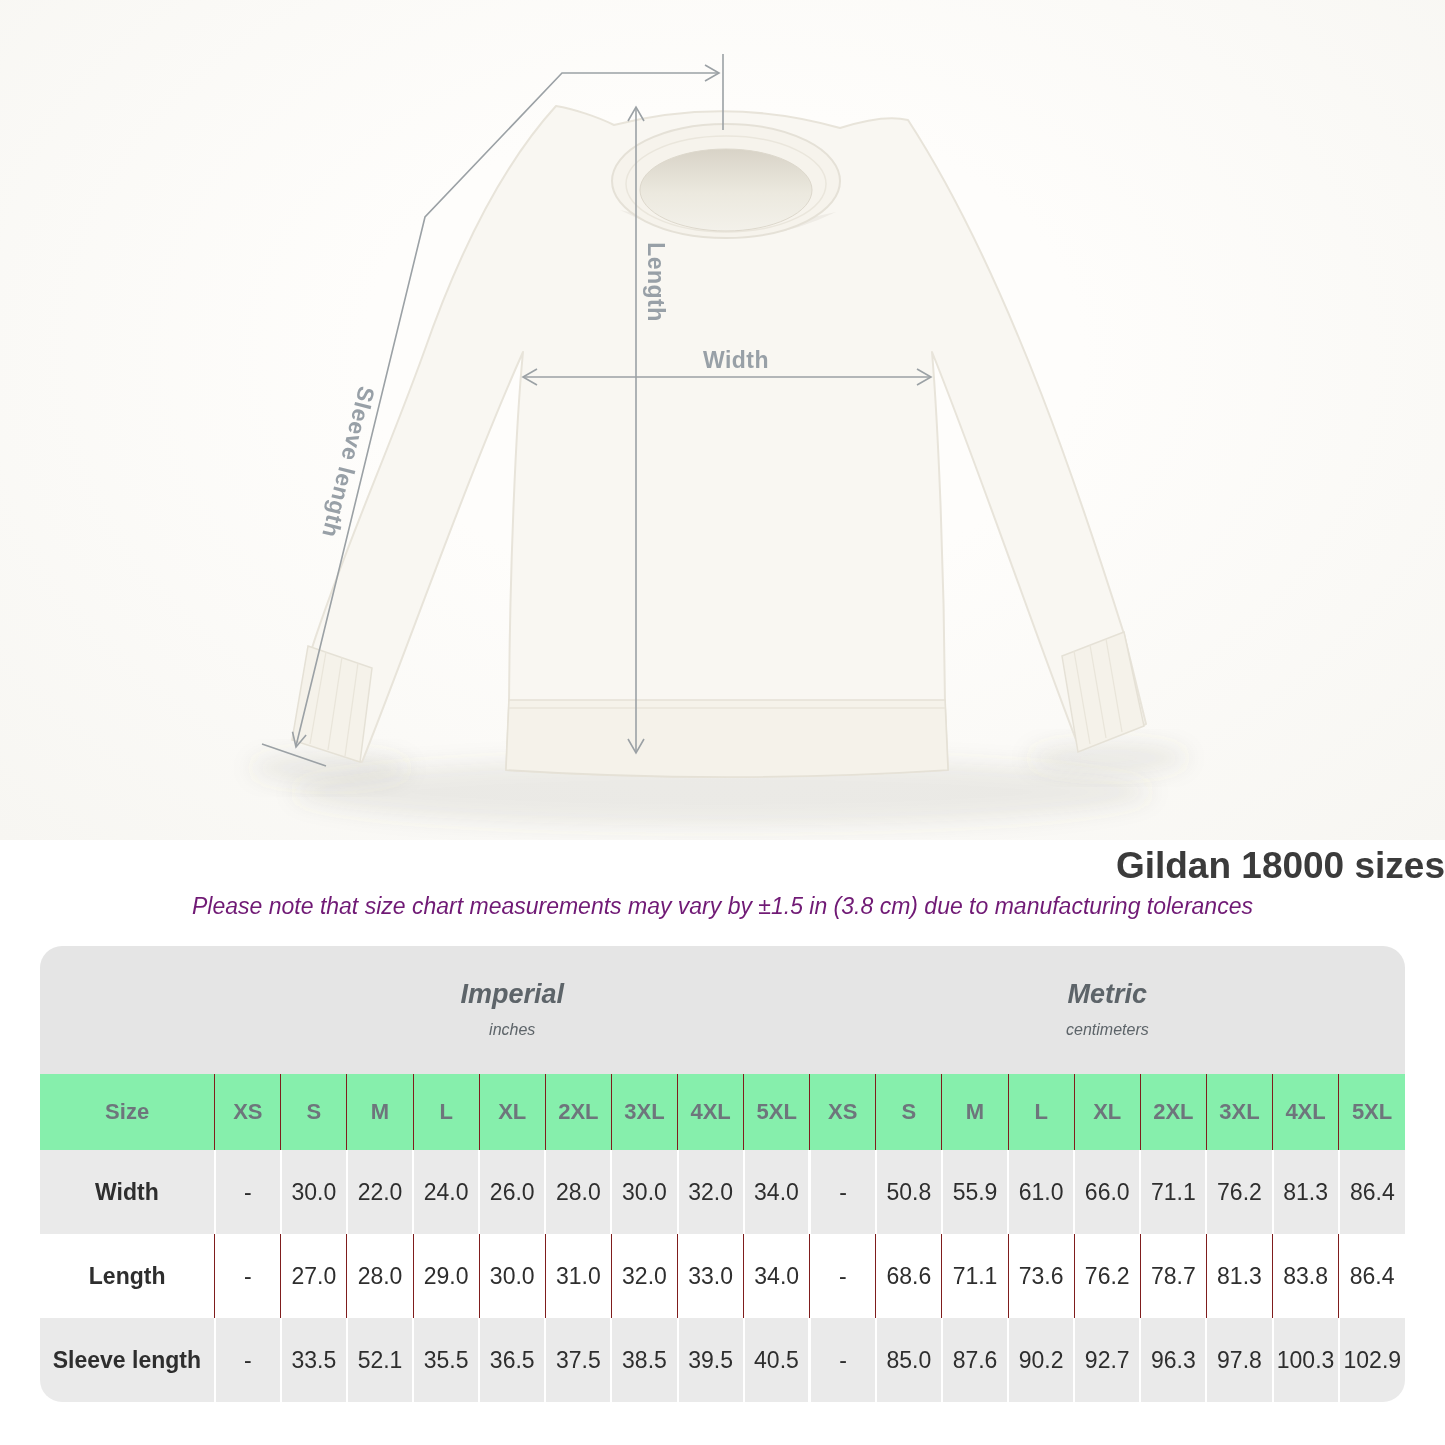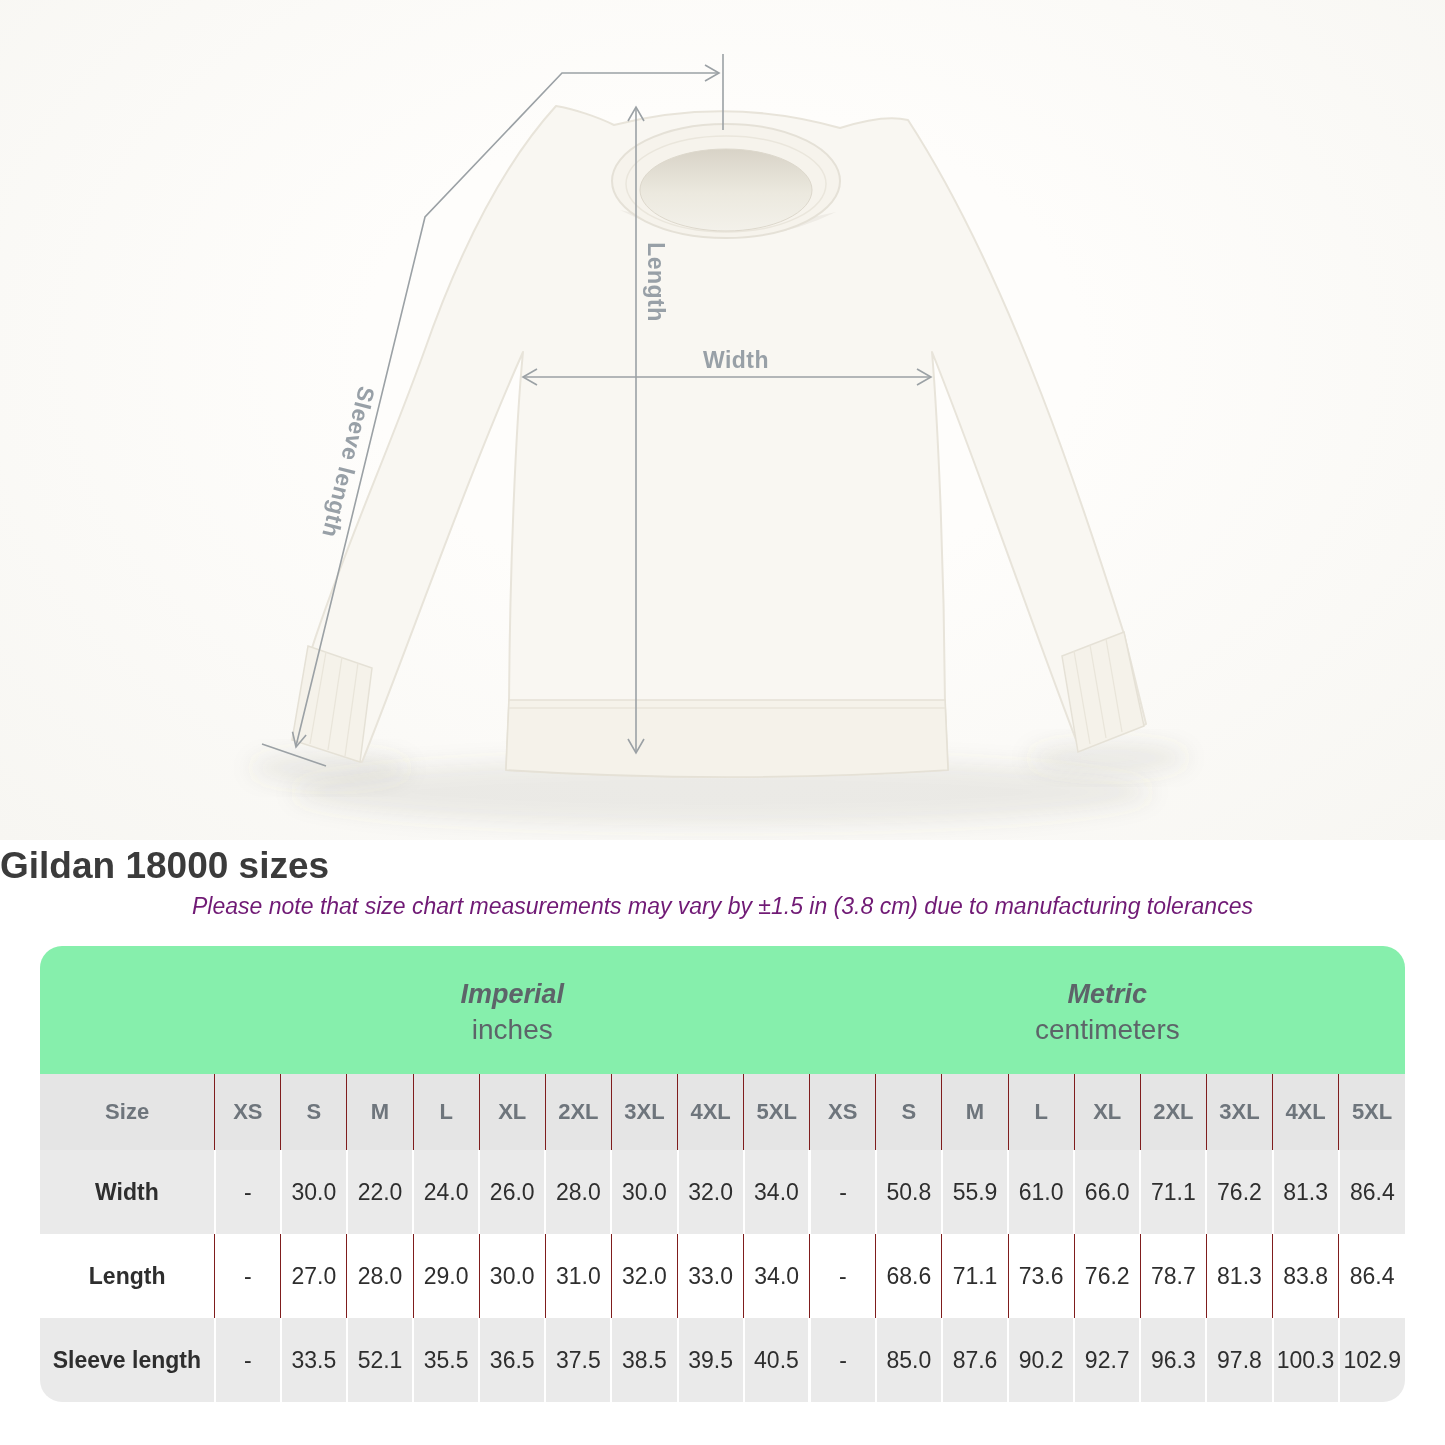--- a/index.html
+++ b/index.html
@@ -16,39 +16,39 @@
   .photo svg{position:absolute;left:0;top:0;}
   .ann-label{
     position:absolute;font-weight:bold;font-size:23px;color:#98a0a7;
     letter-spacing:.5px;white-space:nowrap;user-select:none;
   }
   .ann-label.len{left:655px;top:282px;transform:translate(-50%,-50%) rotate(90deg);}
   .ann-label.wid{left:736px;top:360px;transform:translate(-50%,-50%);}
   .ann-label.slv{left:348px;top:462px;transform:translate(-50%,-50%) rotate(104deg);}
   
   .title{
-    margin:6px 0 0 0;text-align:left;font-size:37px;line-height:40px;
+    margin:6px 0 0 0;text-align:right;font-size:37px;line-height:40px;
     font-weight:bold;color:#3b3b3b;
   }
   .subtitle{
     margin:6px 0 0 0;text-align:center;font-size:23px;line-height:28px;
     font-style:italic;color:#701a75;
   }
   
   .table-wrap{
     margin:26px 40px 0 40px;border-radius:22px;overflow:hidden;
   }
   table.sizes{width:100%;border-collapse:collapse;table-layout:fixed;}
   col.c-label{width:12.8%;}
   col.c-size{width:4.844%;}
   td{text-align:center;vertical-align:middle;padding:0;}
-  tr.band td{background:#86efac;height:128px;border:none;}
+  tr.band td{background:#e5e5e5;height:128px;border:none;}
   .sec-title{font-weight:bold;font-style:italic;font-size:27px;color:#5d6469;line-height:30px;}
-  .sec-unit{font-size:28px;color:#5d6469;line-height:24px;margin-top:9px;}
-  tr.row-size td{background:#e5e5e5;height:76px;font-weight:bold;font-size:22px;color:#6e757c;}
+  .sec-unit{font-style:italic;font-size:16px;color:#5d6469;line-height:24px;margin-top:9px;}
+  tr.row-size td{background:#86efac;height:76px;font-weight:bold;font-size:22px;color:#6e757c;}
   tr.data-row td{height:84px;font-size:23px;color:#2e2e2e;}
   tr.row-white td{background:#ffffff;}
   tr.row-gray td{background:#eaeaea;}
   td.row-label{font-weight:bold;font-size:23px;color:#61686f;}
   tr.row-size td + td, tr.row-white td + td{border-left:1px solid #7f1d1d;}
   tr.row-gray td + td{border-left:2px solid #ffffff;}
   tr.row-gray td.sec-start{border-left:3px solid #ffffff;}
 </style>
 </head>
 <body>

